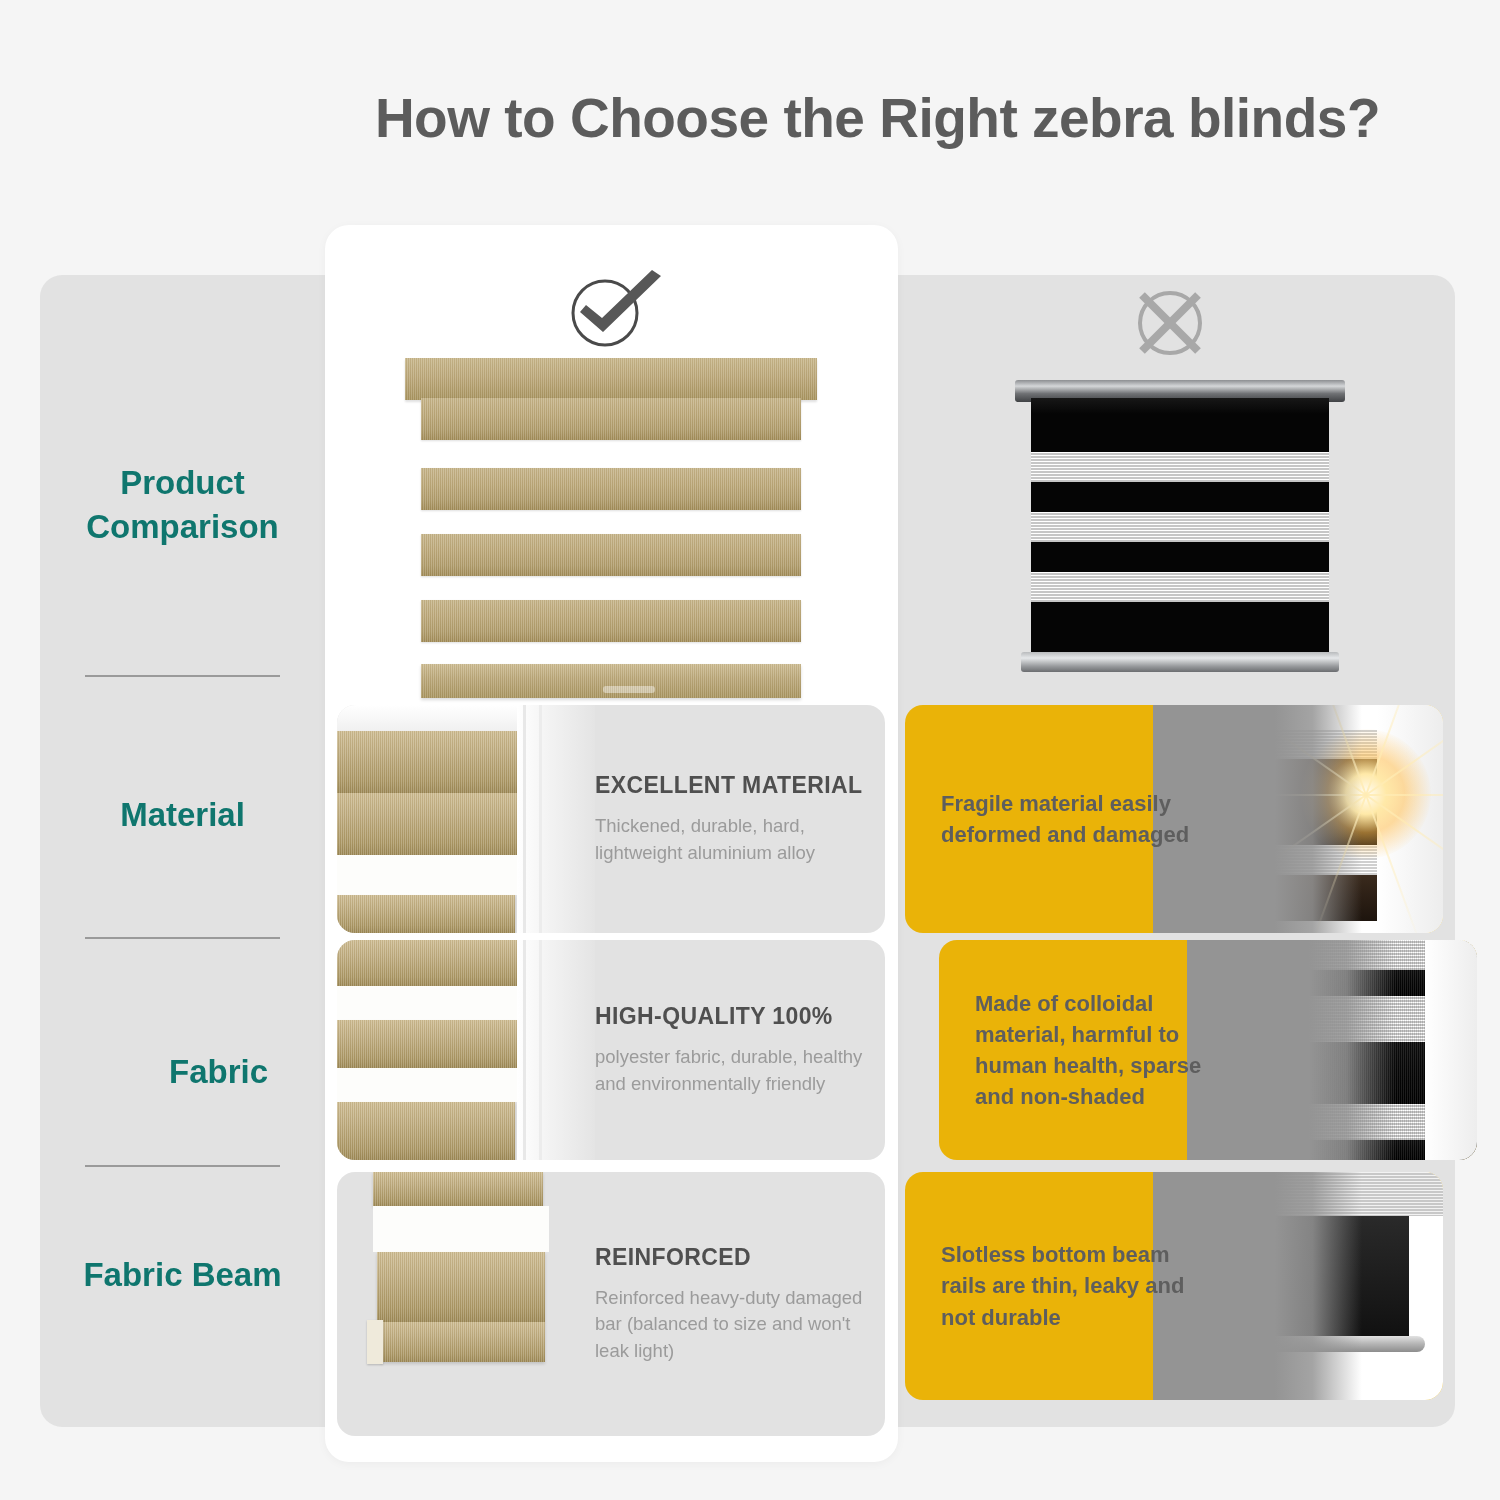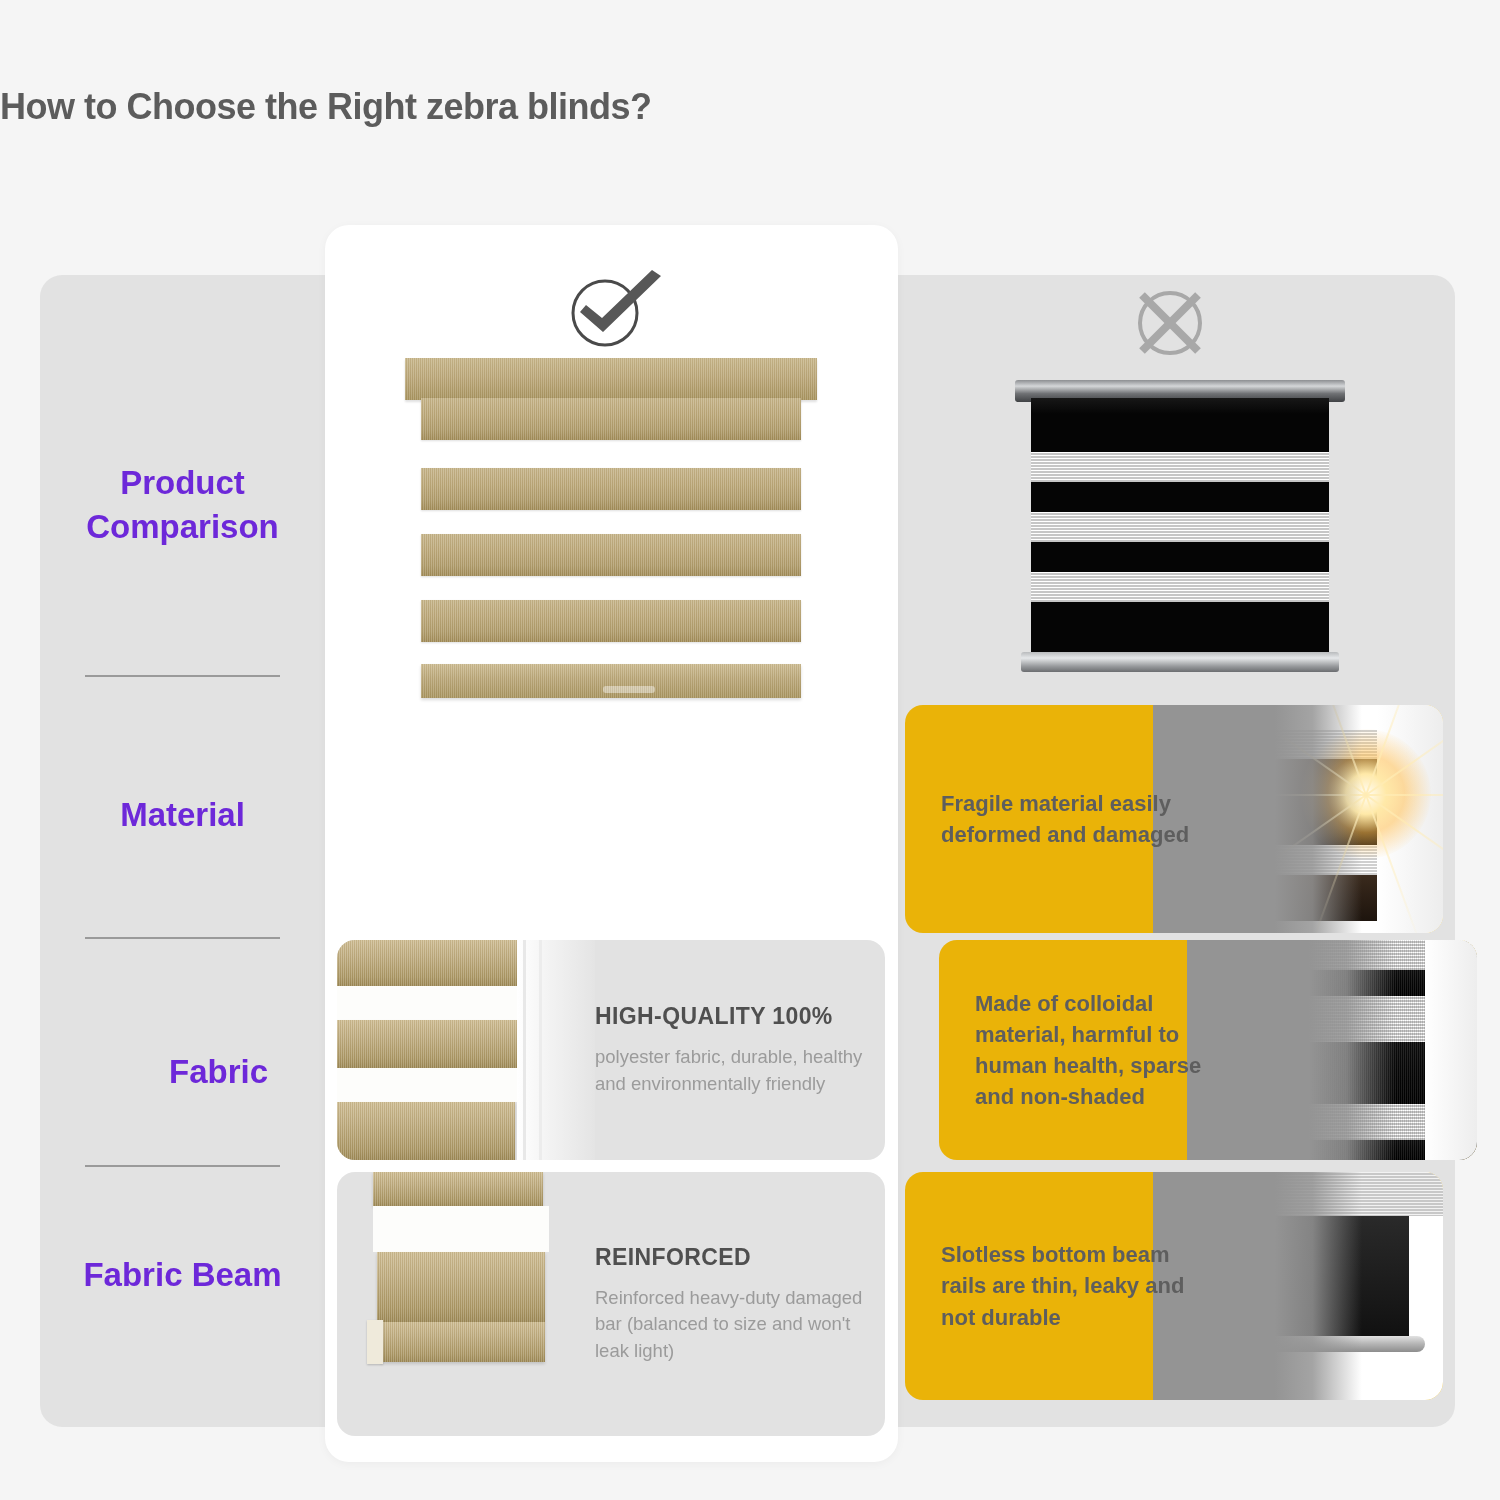--- a/index.html
+++ b/index.html
@@ -8,40 +8,40 @@
     background:#f5f5f5;
     font-family:"Liberation Sans","DejaVu Sans",sans-serif;
     overflow:hidden;
     position:relative;
   }
   .page{position:relative;width:1500px;height:1500px;}
 
   
   .title{
     position:absolute;left:0;top:86px;width:1380px;
-    text-align:left;
-    font-size:36px;font-weight:bold;color:#5c5c5c;
+    text-align:right;
+    font-size:55px;font-weight:bold;color:#5c5c5c;
     letter-spacing:-0.5px;
   }
 
   
   .backdrop{
     position:absolute;left:40px;top:275px;width:1415px;height:1152px;
     background:#e2e2e2;border-radius:22px;
   }
 
   
   .labelcol{
     position:absolute;left:40px;top:275px;width:285px;height:1152px;
   }
   .label-cell{
     position:absolute;left:0;width:285px;
     display:flex;align-items:center;justify-content:center;
     text-align:center;
-    color:#6d28d9;font-weight:bold;font-size:33px;line-height:1.33;
+    color:#0f766e;font-weight:bold;font-size:33px;line-height:1.33;
   }
   .label-cell.lc0{top:150px;height:160px;}
   .label-cell.lc1{top:480px;height:120px;}
   .label-cell.lc2{top:737px;height:120px;margin-left:36px;}
   .label-cell.lc3{top:920px;height:160px;}
   .divider{
     position:absolute;left:45px;width:195px;height:2px;background:#9a9a9a;
   }
   .divider.d0{top:400px;}
   .divider.d1{top:662px;}
@@ -325,20 +325,34 @@
     <div class="hb-head"></div>
     <div class="hb-body">
       <div class="hb-sheer s1"></div>
       <div class="hb-sheer s2"></div>
       <div class="hb-sheer s3"></div>
     </div>
     <div class="hb-roll"></div>
     <div class="hb-foot"></div>
   </div>
 
+  <div class="fcard f1">
+    <div class="fphoto">
+      <div class="frame-top"></div>
+      <div class="cu-slat" style="left:0;top:26px;width:188px;height:62px;"></div>
+      <div class="cu-slat" style="left:0;top:88px;width:180px;height:62px;"></div>
+      <div class="cu-white" style="top:150px;height:40px;"></div>
+      <div class="cu-slat" style="left:0;top:190px;width:178px;height:38px;"></div>
+      <div class="frame-wall"></div>
+    </div>
+    <div class="ftext">
+      <div class="fhead">EXCELLENT MATERIAL</div>
+      <div class="fbody">Thickened, durable, hard, lightweight aluminium alloy</div>
+    </div>
+  </div>
 
   <div class="fcard f2">
     <div class="fphoto">
       <div class="cu-slat" style="left:0;top:0;width:186px;height:46px;"></div>
       <div class="cu-white" style="top:46px;height:34px;"></div>
       <div class="cu-slat" style="left:0;top:80px;width:182px;height:48px;"></div>
       <div class="cu-white" style="top:128px;height:34px;"></div>
       <div class="cu-slat" style="left:0;top:162px;width:178px;height:58px;"></div>
       <div class="frame-wall"></div>
     </div>

